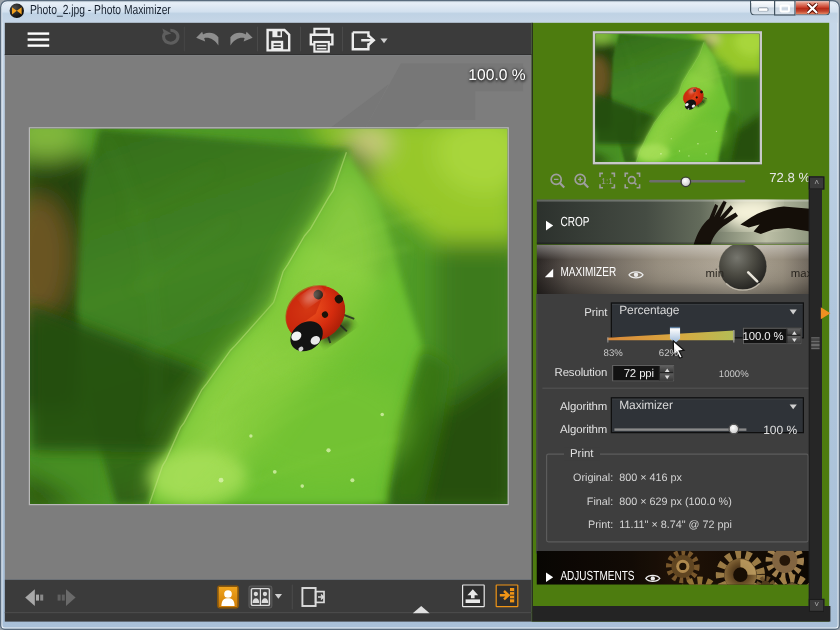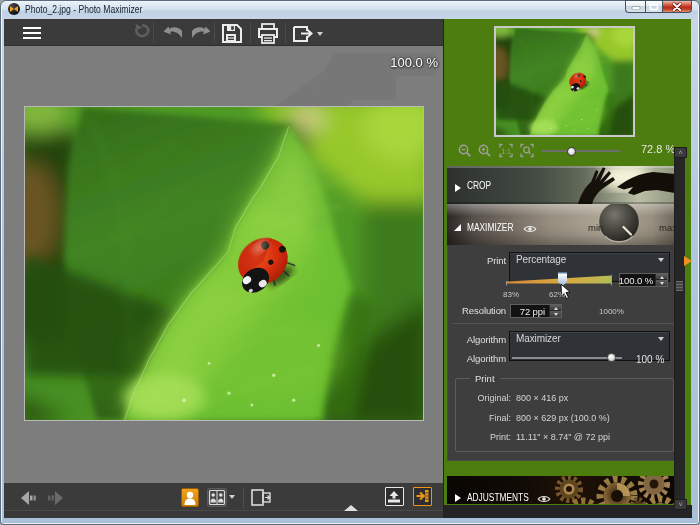--- a/index.html
+++ b/index.html
@@ -446,21 +446,21 @@
       <div class="szrow" style="top:34px">
           <span class="szlab">Final:</span>
           <span class="szval">800 × 629 px (100.0 %)</span>
         </div>
       <div class="szrow" style="top:53px">
           <span class="szlab">Print:</span>
           <span class="szval">11.11" × 8.74" @ 72 ppi</span>
         </div>
     </div>
   </div>
-  <div class="sect" id="adjust" style="top:457px;height:28px">
+  <div class="sect" id="adjust" style="top:440px;height:28px">
     <svg width="228" height="44" viewBox="0 0 228 44" preserveAspectRatio="none">
       <defs>
           <linearGradient id="adjg" x1="0" y1="0" x2="1" y2="0">
             <stop offset="0" stop-color="#0a0704"></stop>
             <stop offset="0.35" stop-color="#150d06"></stop>
             <stop offset="0.52" stop-color="#241508"></stop>
             <stop offset="1" stop-color="#0e0903"></stop>
           </linearGradient>
       <radialGradient id="gc1" cx="50%" cy="45%" r="60%">
             <stop offset="0" stop-color="#3a2410"></stop>

